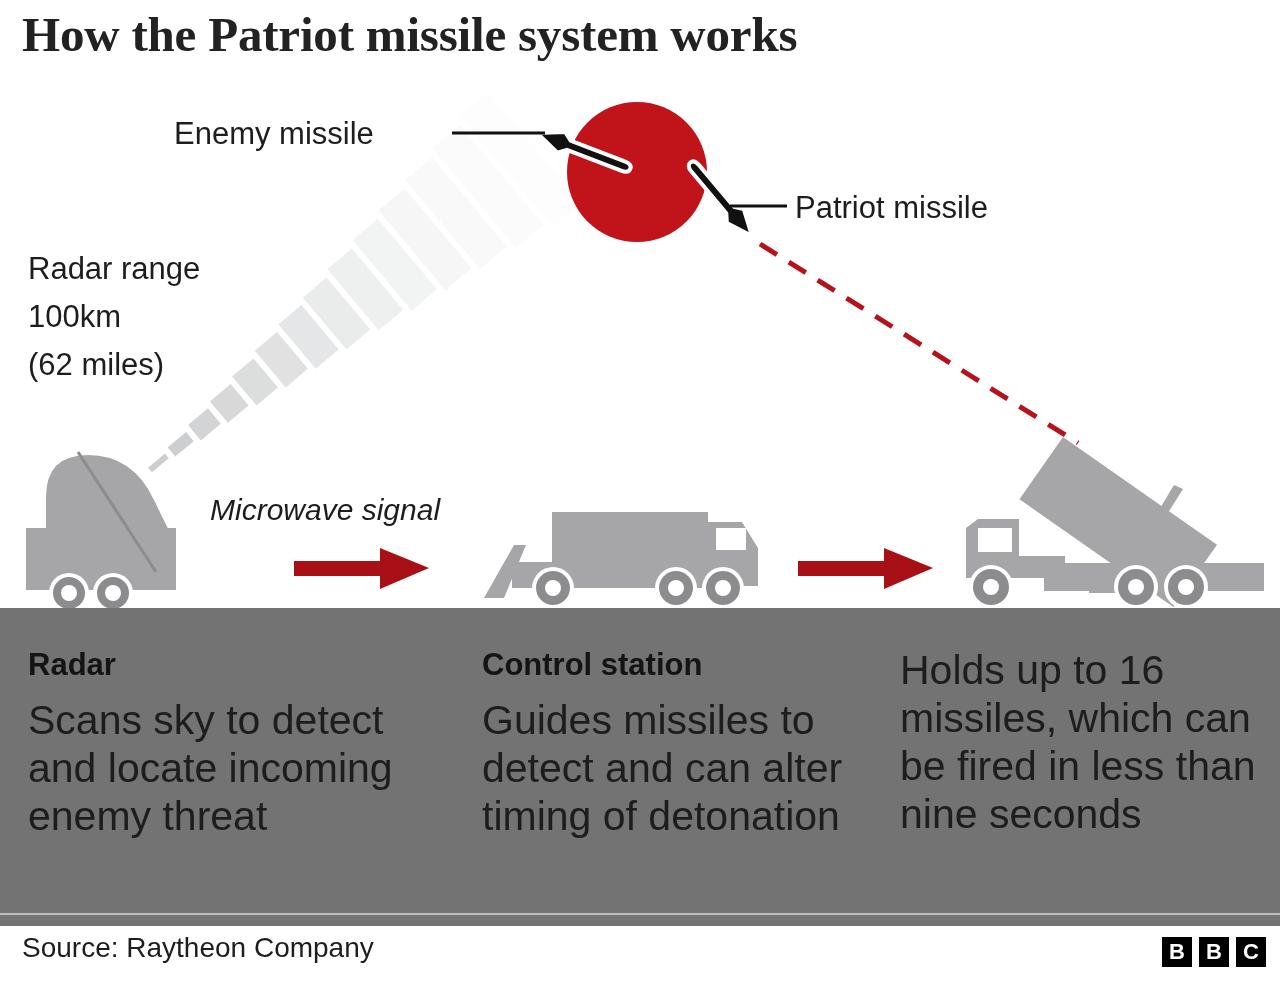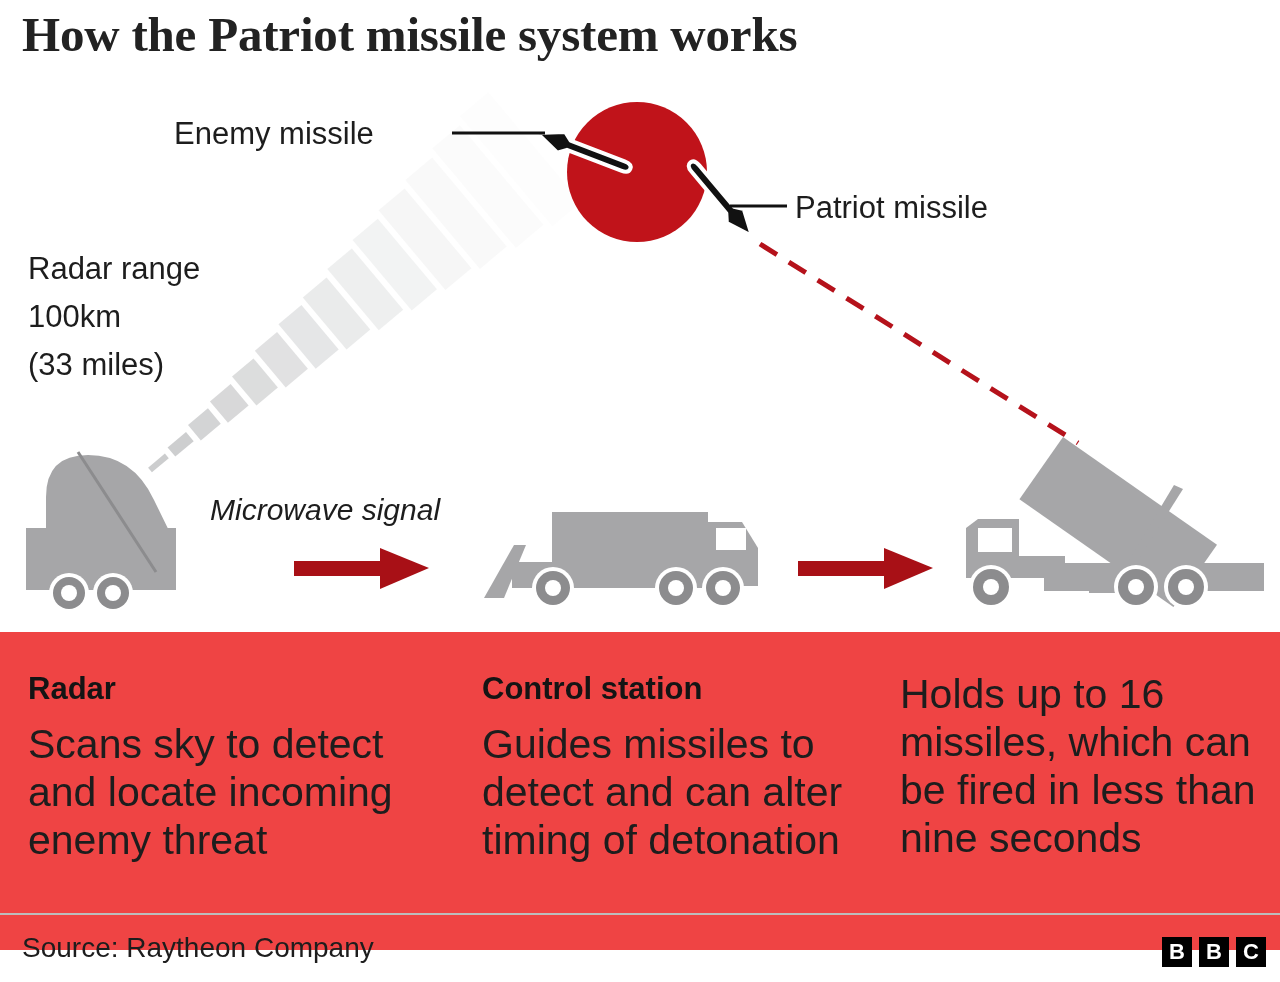--- a/index.html
+++ b/index.html
@@ -71,24 +71,24 @@
     font-size: 30px;
     font-style: italic;
     color: #1d1d1d;
     white-space: nowrap;
   }
 
   
   .band {
     position: absolute;
     left: 0;
-    top: 632px;
+    top: 608px;
     width: 1280px;
     height: 318px;
-    background: #ef4444;
+    background: #737373;
   }
   .col {
     position: absolute;
     top: 38px;
   }
   .col-1 { left: 28px;  width: 430px; }
   .col-2 { left: 482px; width: 400px; }
   .col-3 { left: 900px; width: 370px; }
 
   .col-head {
@@ -265,21 +265,21 @@
 
     </svg>
   </div>
 
   <div class="callout callout-patriot">Patriot missile</div>
 
   <div class="callout callout-enemy">Enemy missile</div>
 
   <div class="radar-range">Radar range
 100km
-(33 miles)</div>
+(62 miles)</div>
 
   <div class="microwave-label">Microwave signal</div>
 
   <div class="band">
 
     <div class="col col-1">
       <div class="col-head">Radar</div>
       <div class="col-body">Scans sky to detect and locate incoming enemy threat</div>
     </div>
 

